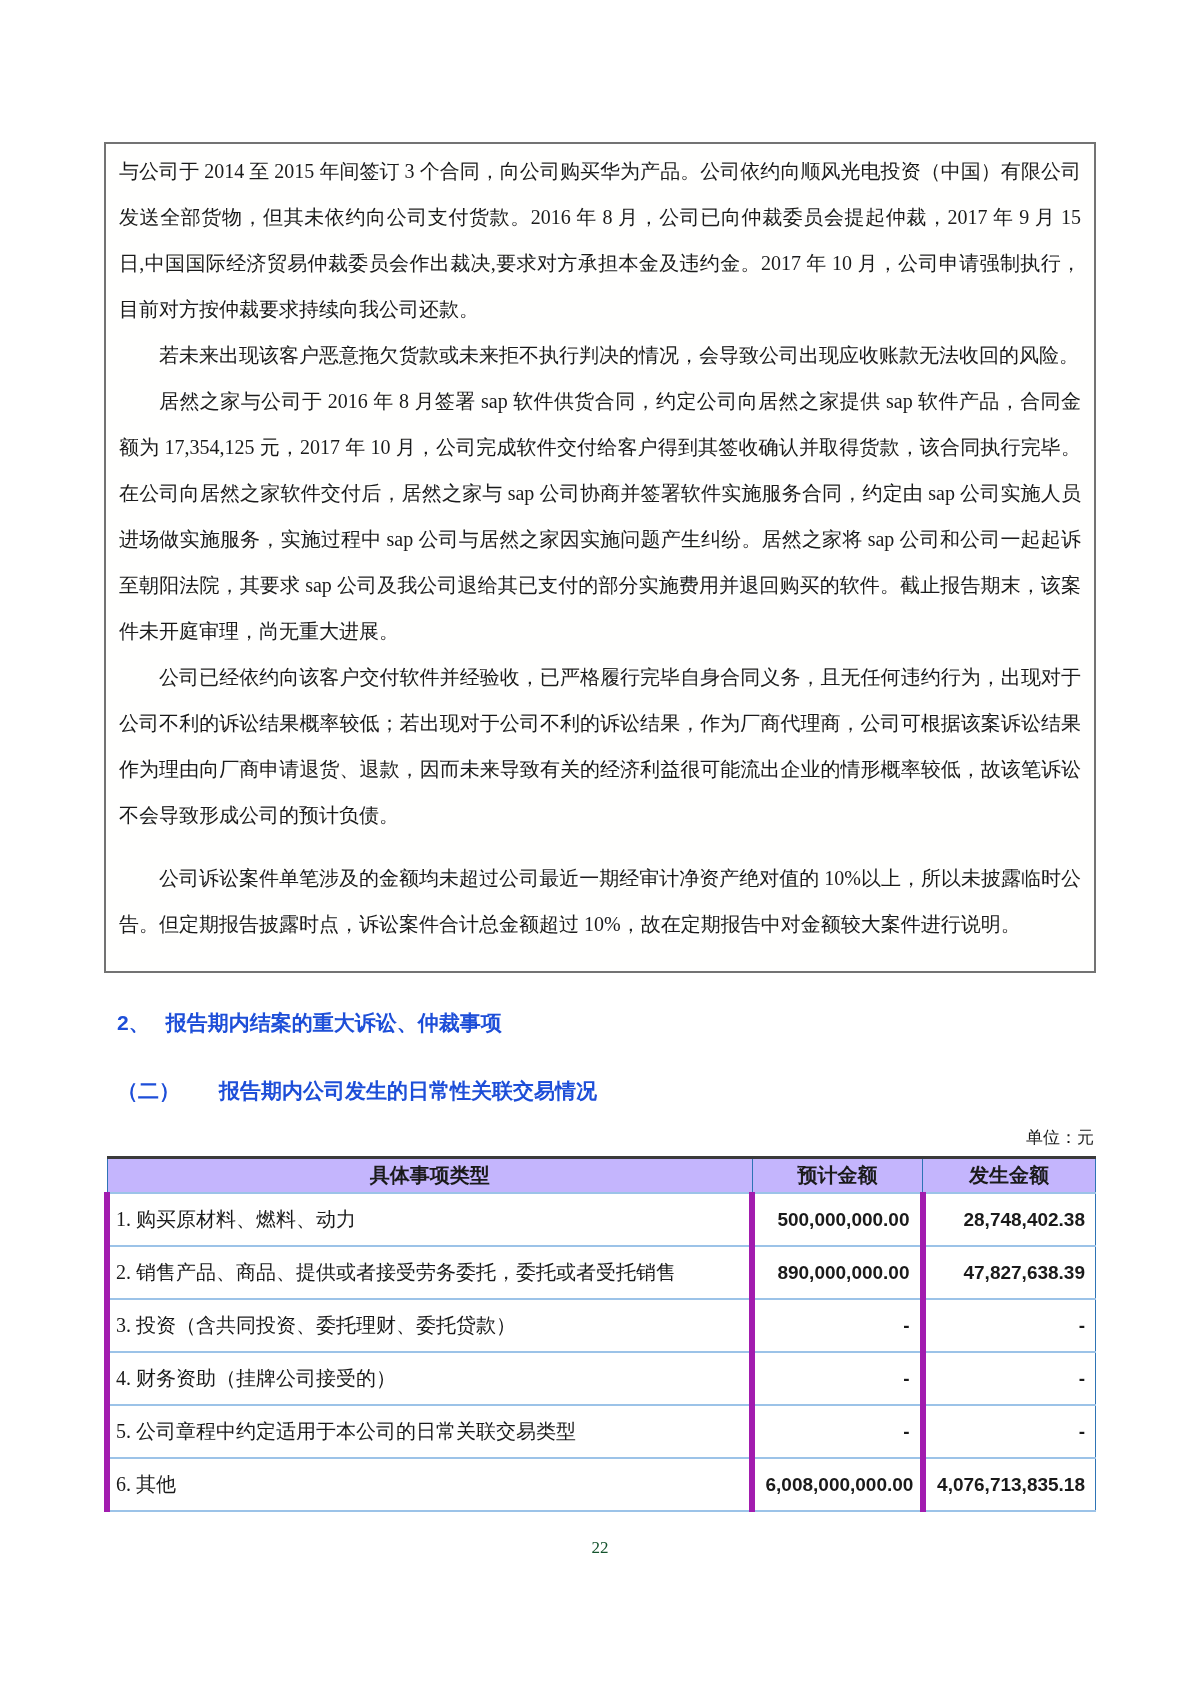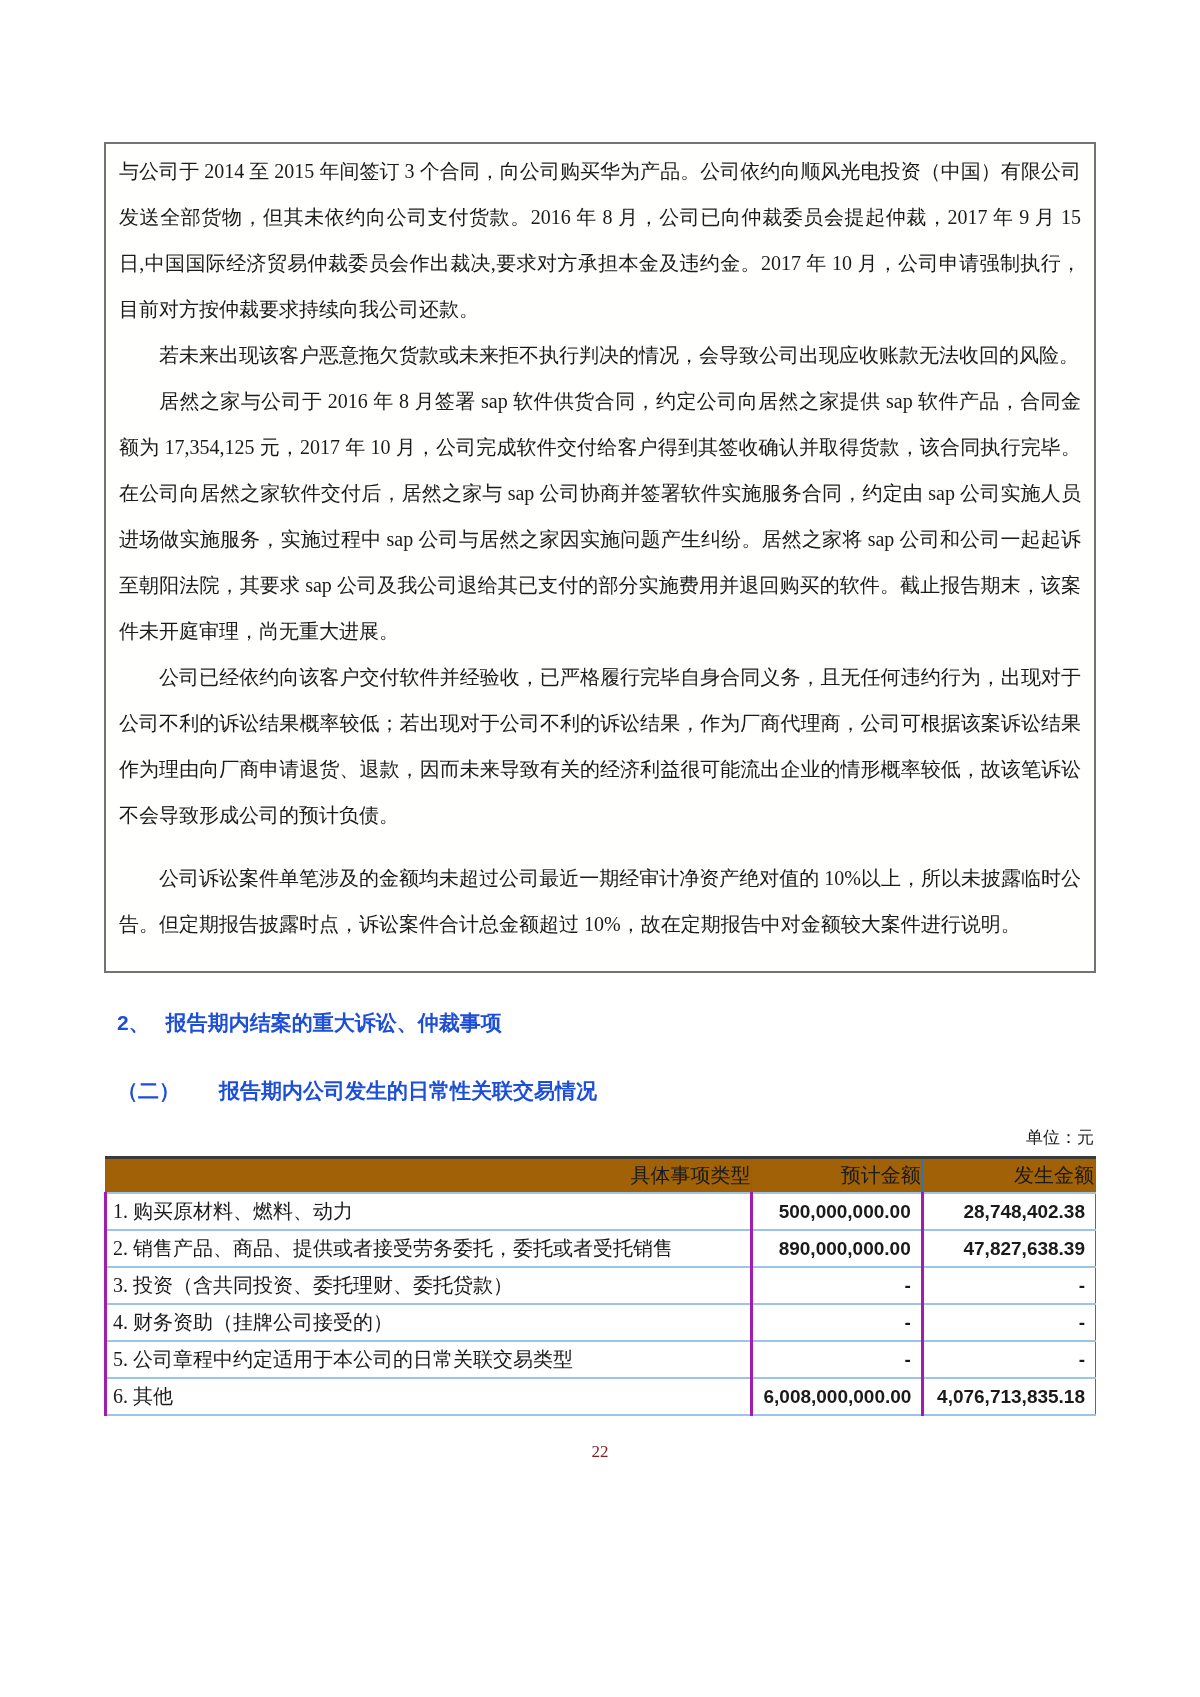--- a/index.html
+++ b/index.html
@@ -24,33 +24,33 @@
   .sec-num-wide{display:inline-block;width:102px;}
   .applicability{margin:9px 0 0 5px;font-size:19px;line-height:26px;}
   .na-group{margin-left:20px;}
   .sec-heading-2{margin-top:40px;}
 
   .unit-label{margin-top:20px;text-align:right;font-size:17px;line-height:26px;
               padding-right:2px;}
 
   
   table.rt-table{width:100%;border-collapse:collapse;table-layout:fixed;margin-top:5px;}
-  table.rt-table th{background:#a16207;height:31px;font-size:20px;font-weight:normal;
+  table.rt-table th{background:#c4b5fd;height:31px;font-size:20px;font-weight:bold;
       font-family:"Liberation Sans","DejaVu Sans",sans-serif;
       border-top:3px solid #3a3a3a;border-bottom:2px solid #9cc3e8;
       border-left:1px solid #2e74b5;border-right:1px solid #2e74b5;
-      text-align:right;vertical-align:middle;}
+      text-align:center;vertical-align:middle;}
   table.rt-table td{height:33px;vertical-align:middle;
-      border-left:3px solid #a21caf;border-right:1px solid #2e74b5;
+      border-left:6px solid #a21caf;border-right:1px solid #2e74b5;
       border-bottom:2px solid #9cc3e8;margin-top:40px;}
   td.label{font-size:20px;padding:0 6px;font-family:"Liberation Serif","DejaVu Serif",serif;}
-  td.num{font-size:19px;text-align:right;padding:1px 10px;font-weight:bold;
+  td.num{font-size:19px;text-align:right;padding:9px 10px;font-weight:bold;
          font-family:"Liberation Sans","DejaVu Sans",sans-serif;}
 
-  .page-number{margin-top:26px;text-align:center;font-size:17px;color:#7f1d1d;}
+  .page-number{margin-top:26px;text-align:center;font-size:17px;color:#14532d;}
 </style>
 </head>
 <body>
 
 <div class="content">
 
   <section class="legal-box">
     <p class="body-p">与公司于 2014 至 2015 年间签订 3 个合同，向公司购买华为产品。公司依约向顺风光电投资（中国）有限公司发送全部货物，但其未依约向公司支付货款。2016 年 8 月，公司已向仲裁委员会提起仲裁，2017 年 9 月 15 日,中国国际经济贸易仲裁委员会作出裁决,要求对方承担本金及违约金。2017 年 10 月，公司申请强制执行，目前对方按仲裁要求持续向我公司还款。</p>
     <p class="body-p indent">若未来出现该客户恶意拖欠货款或未来拒不执行判决的情况，会导致公司出现应收账款无法收回的风险。</p>
     <p class="body-p indent">居然之家与公司于 2016 年 8 月签署 sap 软件供货合同，约定公司向居然之家提供 sap 软件产品，合同金额为 17,354,125 元，2017 年 10 月，公司完成软件交付给客户得到其签收确认并取得货款，该合同执行完毕。在公司向居然之家软件交付后，居然之家与 sap 公司协商并签署软件实施服务合同，约定由 sap 公司实施人员进场做实施服务，实施过程中 sap 公司与居然之家因实施问题产生纠纷。居然之家将 sap 公司和公司一起起诉至朝阳法院，其要求 sap 公司及我公司退给其已支付的部分实施费用并退回购买的软件。截止报告期末，该案件未开庭审理，尚无重大进展。</p>

